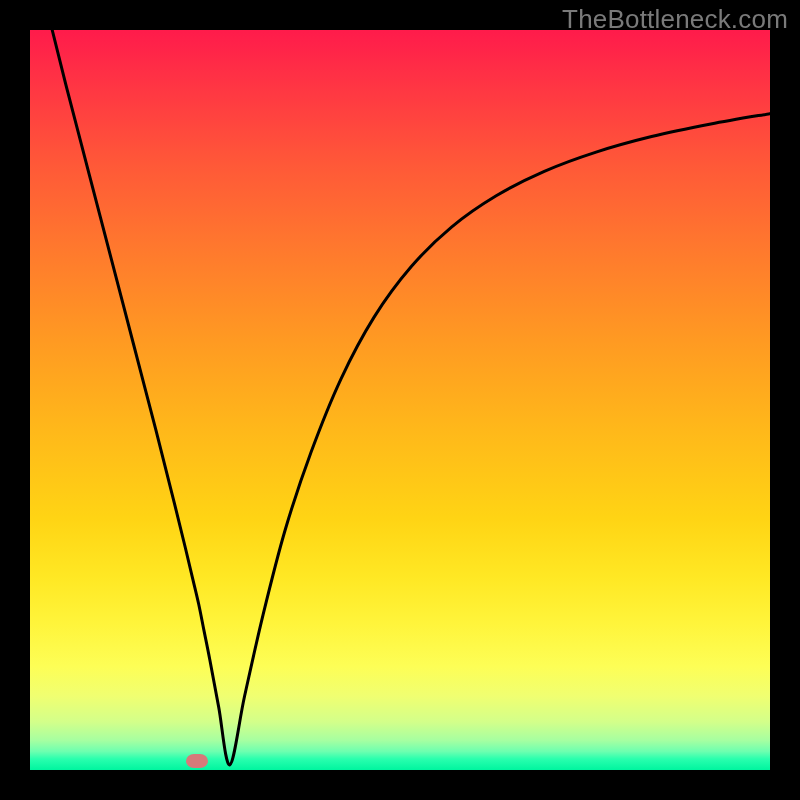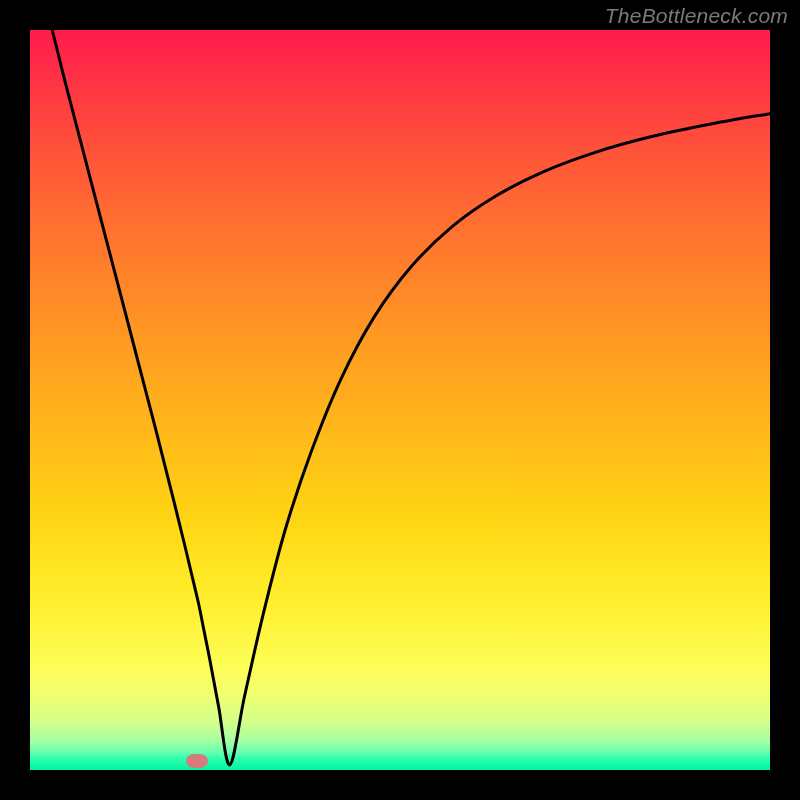--- a/index.html
+++ b/index.html
@@ -40,25 +40,24 @@
       #6dffb0 97.5%,
       #2affae 98.5%,
       #00f59f 100%
     );
   }
   .watermark {
     position: absolute;
     top: 4px;
     right: 12px;
     color: #7a7a7a;
-    font-size: 21px;
+    font-size: 26px;
     letter-spacing: 0.2px;
     font-weight: 400;
     user-select: none;
-    font-style: italic;
   }
   svg.curve {
     position: absolute;
     left: 0;
     top: 0;
     width: 740px;
     height: 740px;
   }
   .marker {
     position: absolute;

